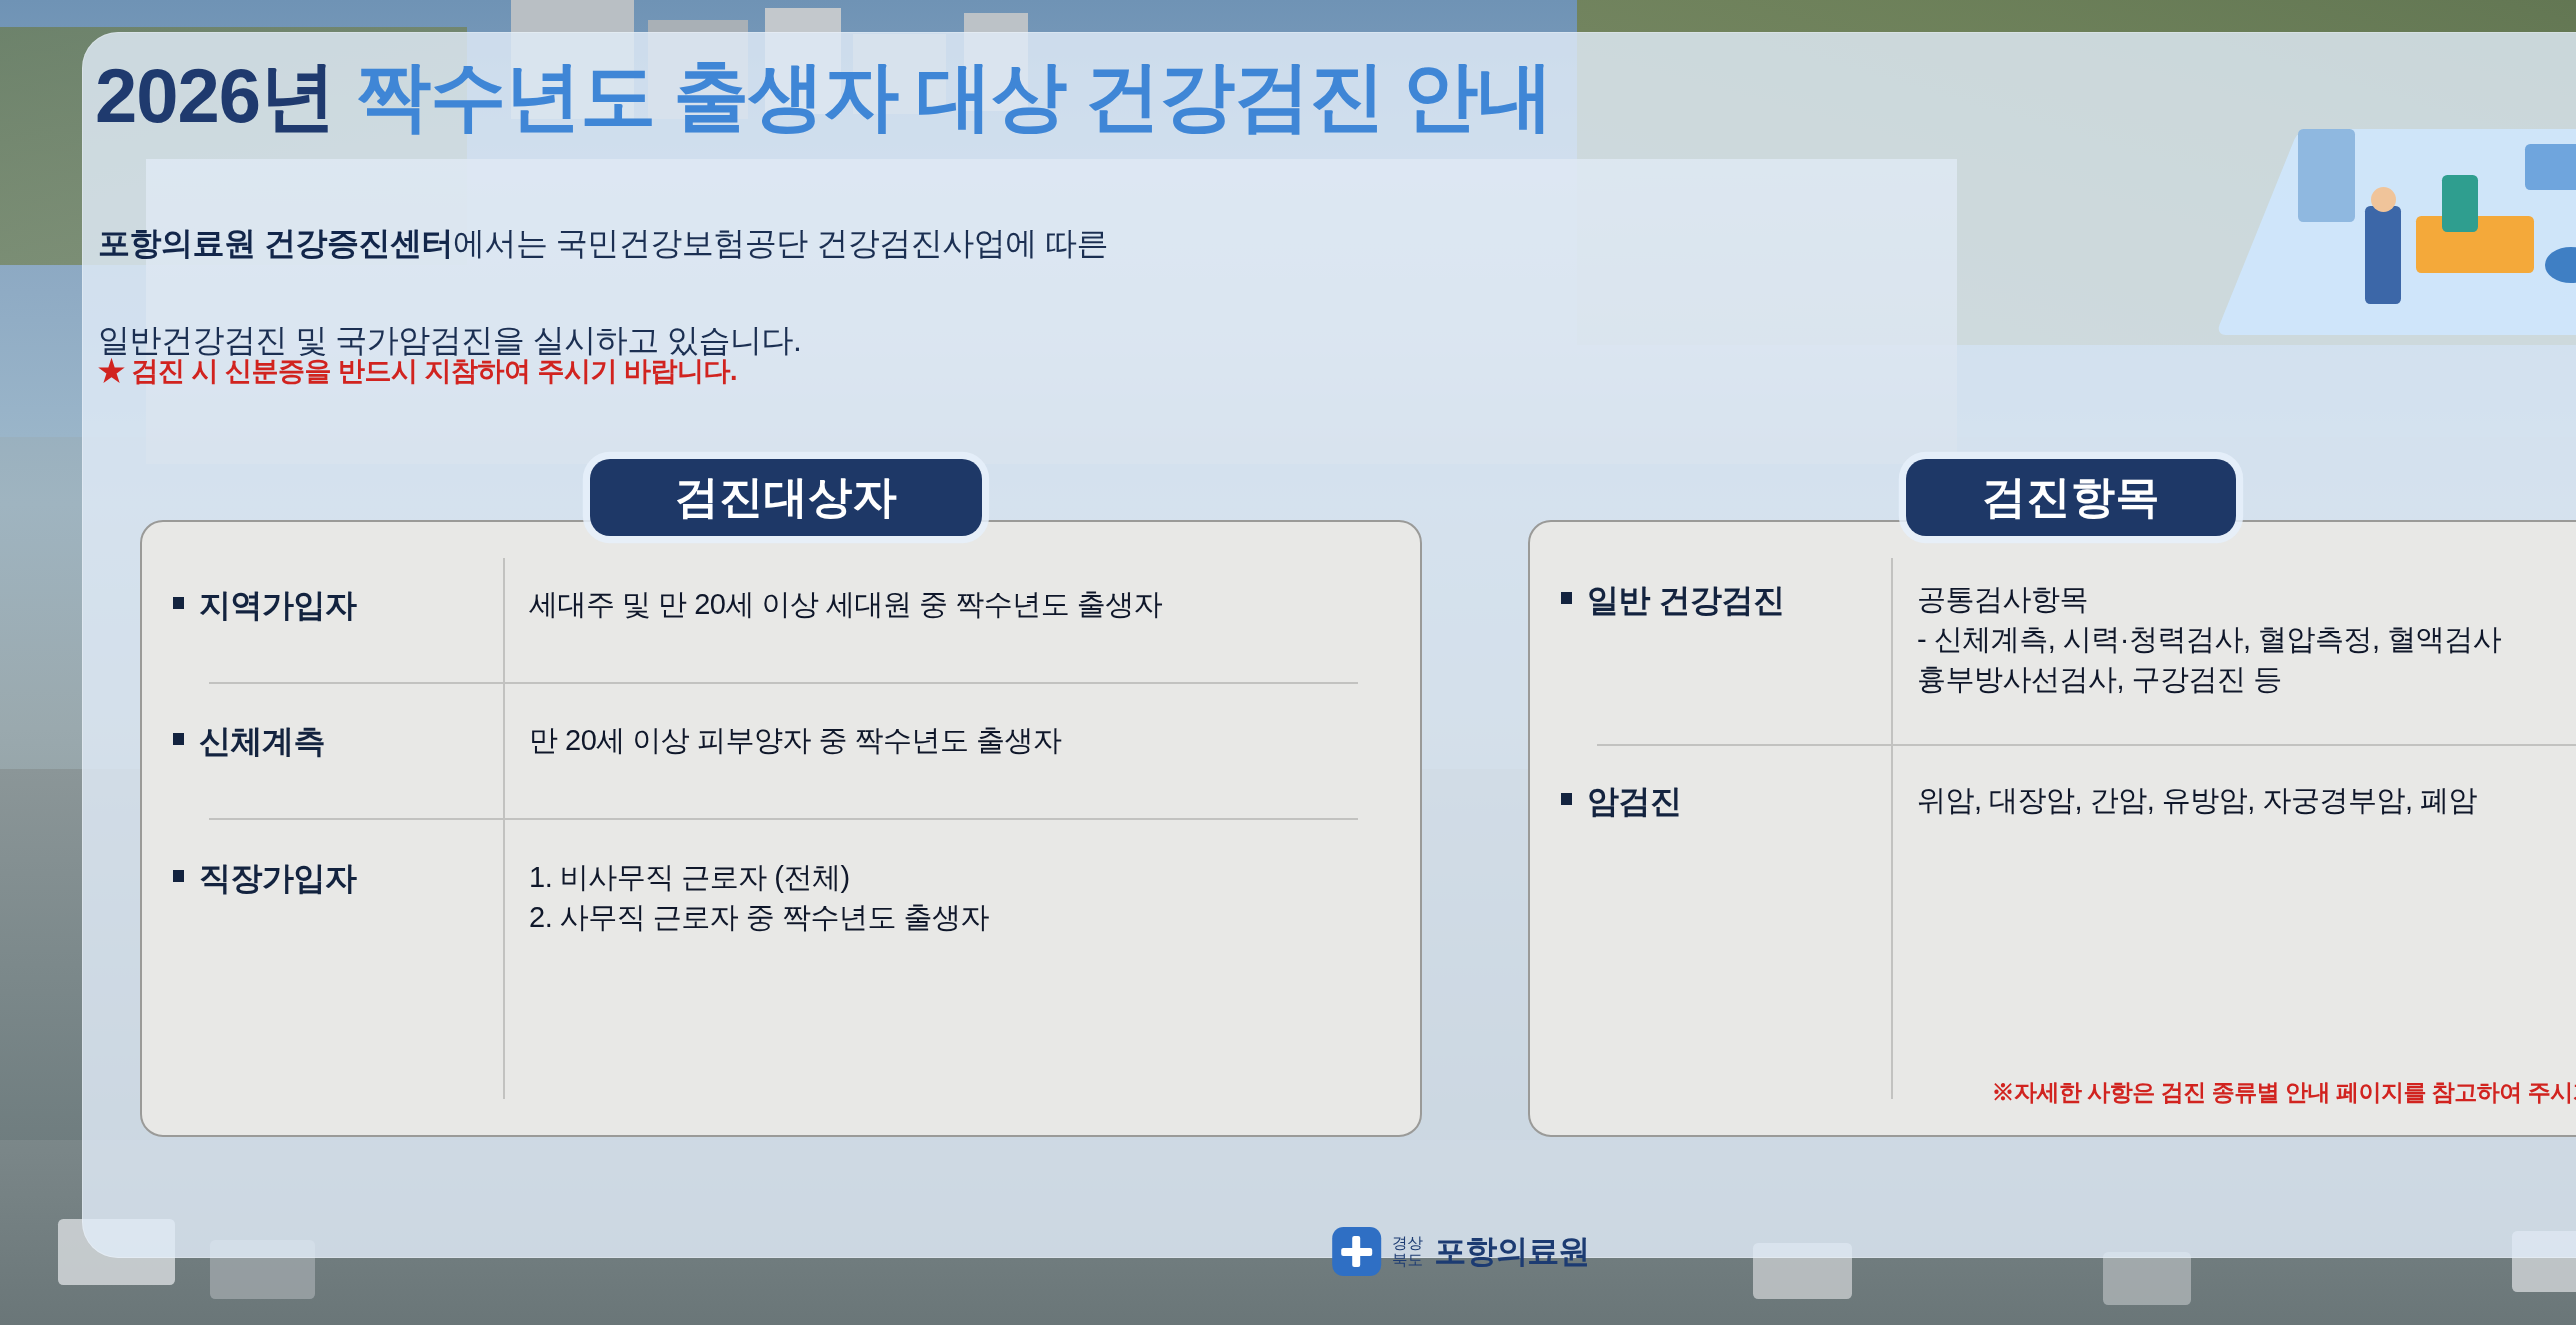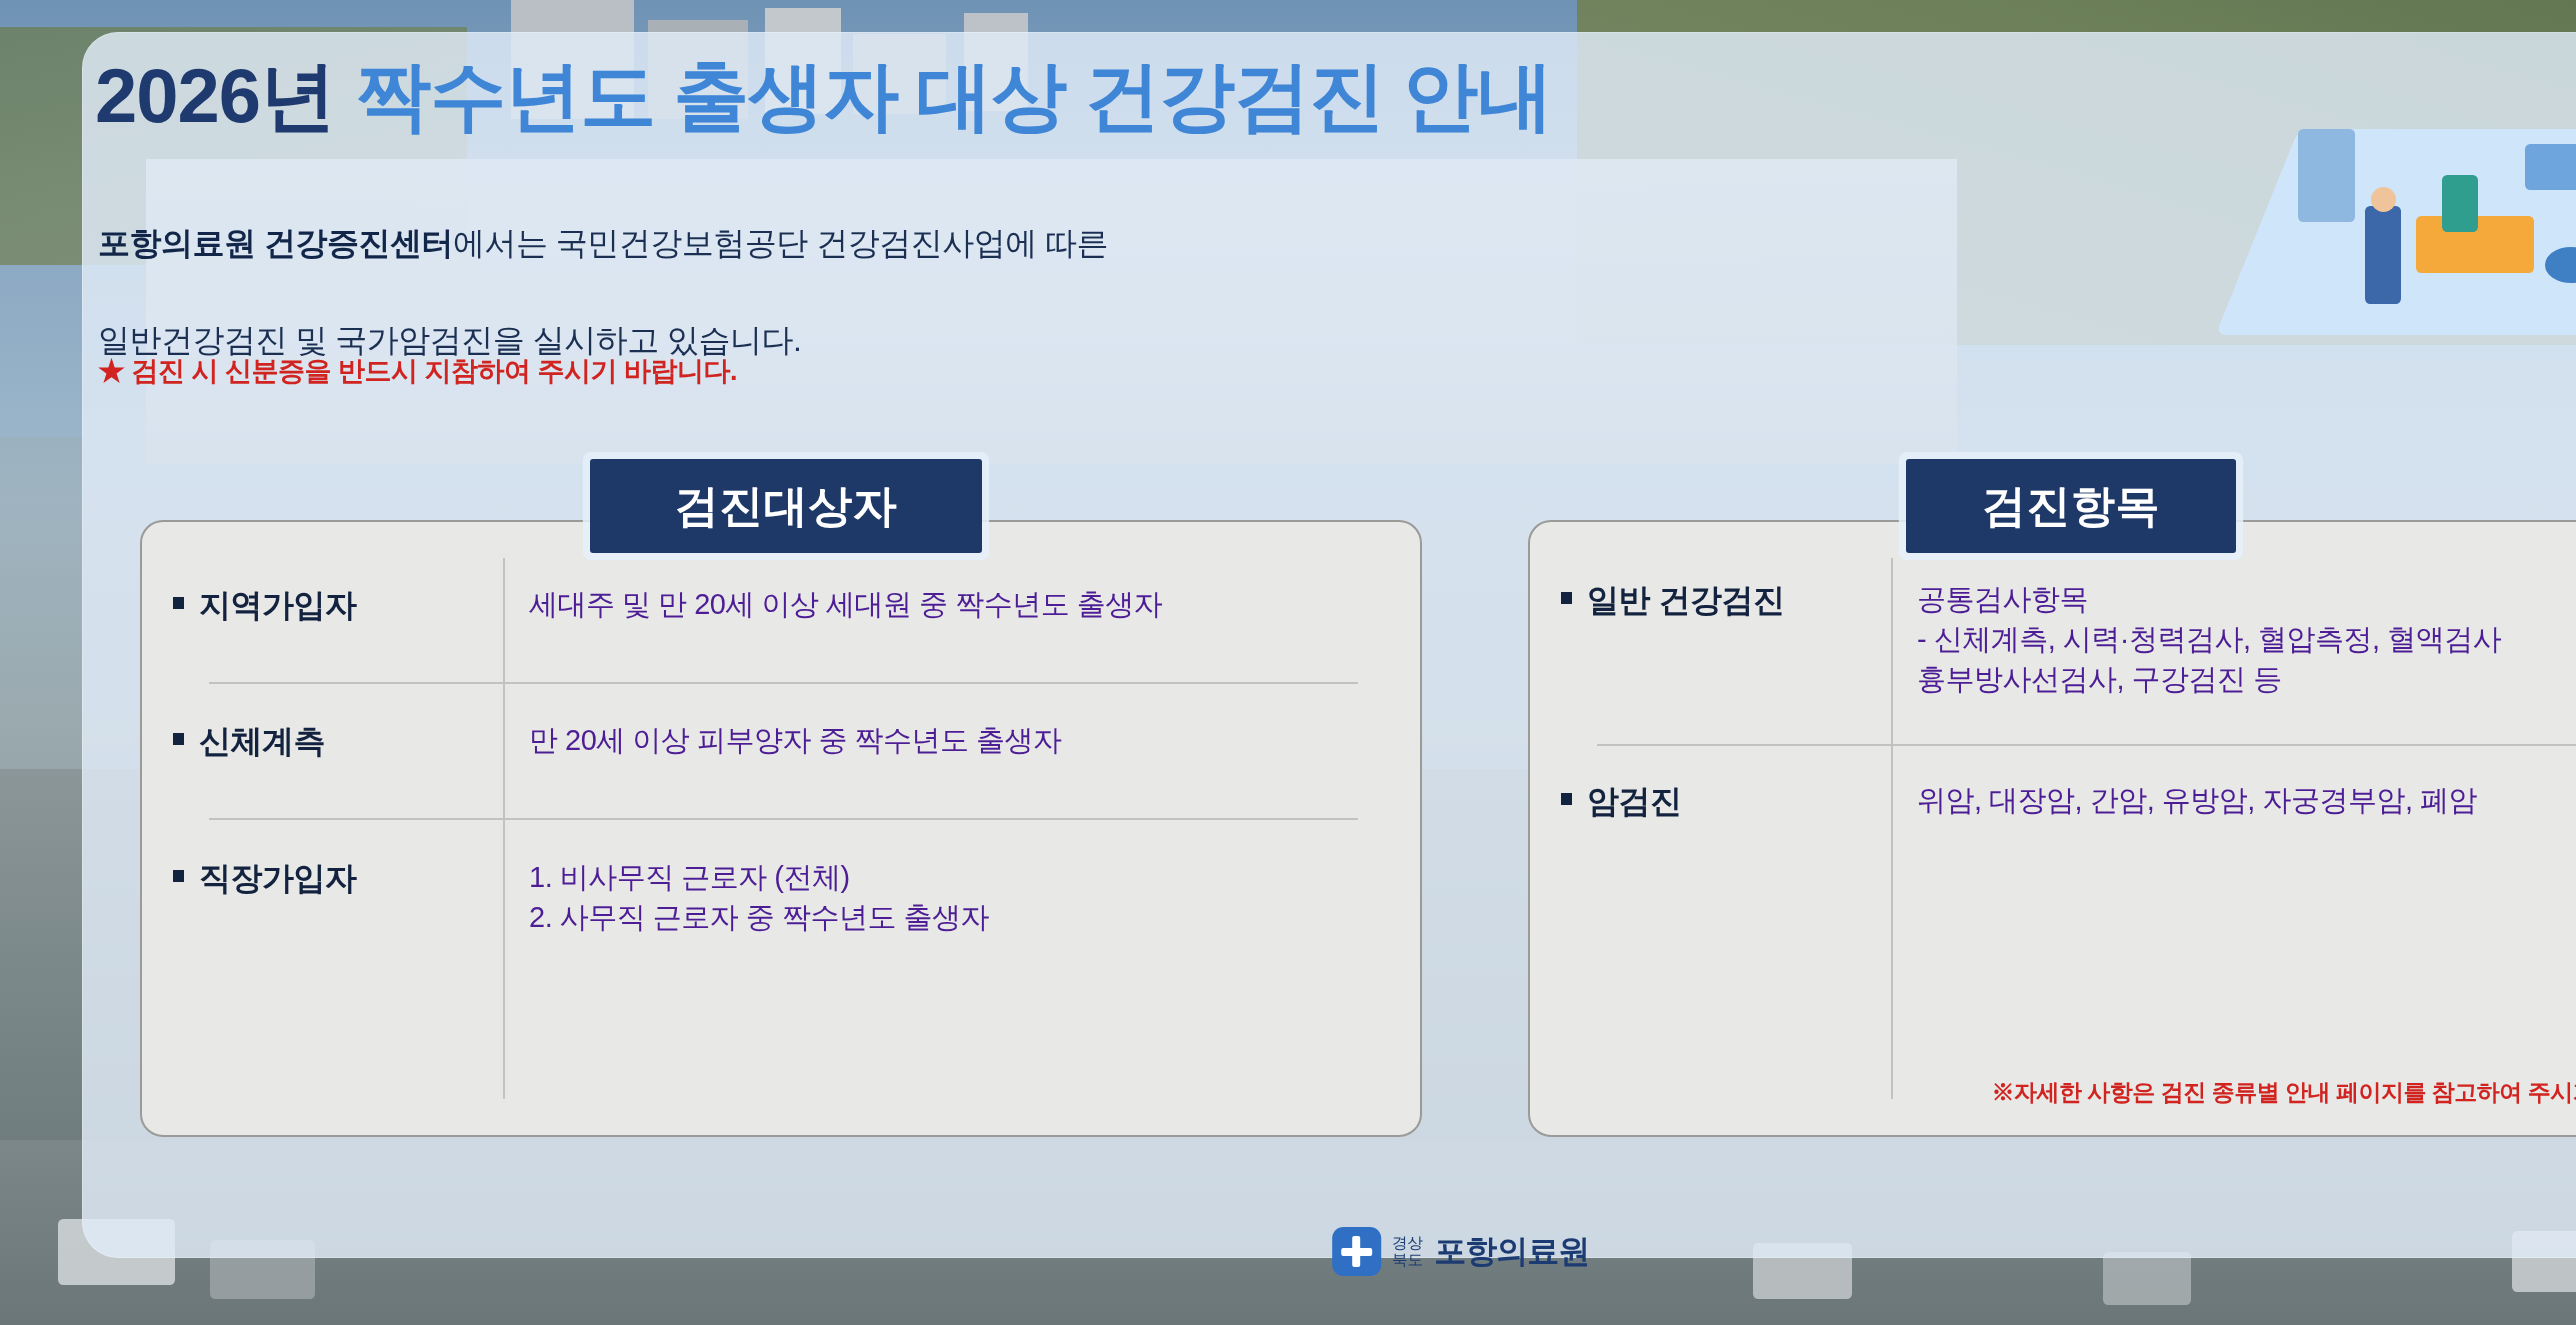--- a/index.html
+++ b/index.html
@@ -112,23 +112,23 @@
     background: #cfe6fb;
     transform: skewX(-22deg);
     border-radius: 10.3px;
     opacity: .95;
   }
   .ill-box { position: absolute; border-radius: 5.2px; }
 
   
   .ribbon {
     position: absolute;
-    height: 94px;
+    height: 77px;
     background: #1e3867;
-    border-radius: 3px;
+    border-radius: 20px;
     display: flex;
     align-items: center;
     justify-content: center;
     box-shadow: 0 0 0 7.2px rgba(230,240,250,0.85);
     z-index: 5;
   }
   .ribbon span {
     color: #ffffff;
     font-size: 44px;
     font-weight: 700;
@@ -179,21 +179,21 @@
     position: absolute;
     left: 0;
     top: 13.4px;
     width: 11.3px;
     height: 11.3px;
     background: #13233f;
   }
   .desc {
     flex: 1;
     font-size: 29px;
-    color: #4c1d95;
+    color: #0f172a;
     letter-spacing: -0.5px;
     line-height: 1.38;
     white-space: nowrap;
   }
   .desc .sub { display: block; }
   .vline {
     position: absolute;
     width: 1.5px;
     background: #c2c2c0;
   }

